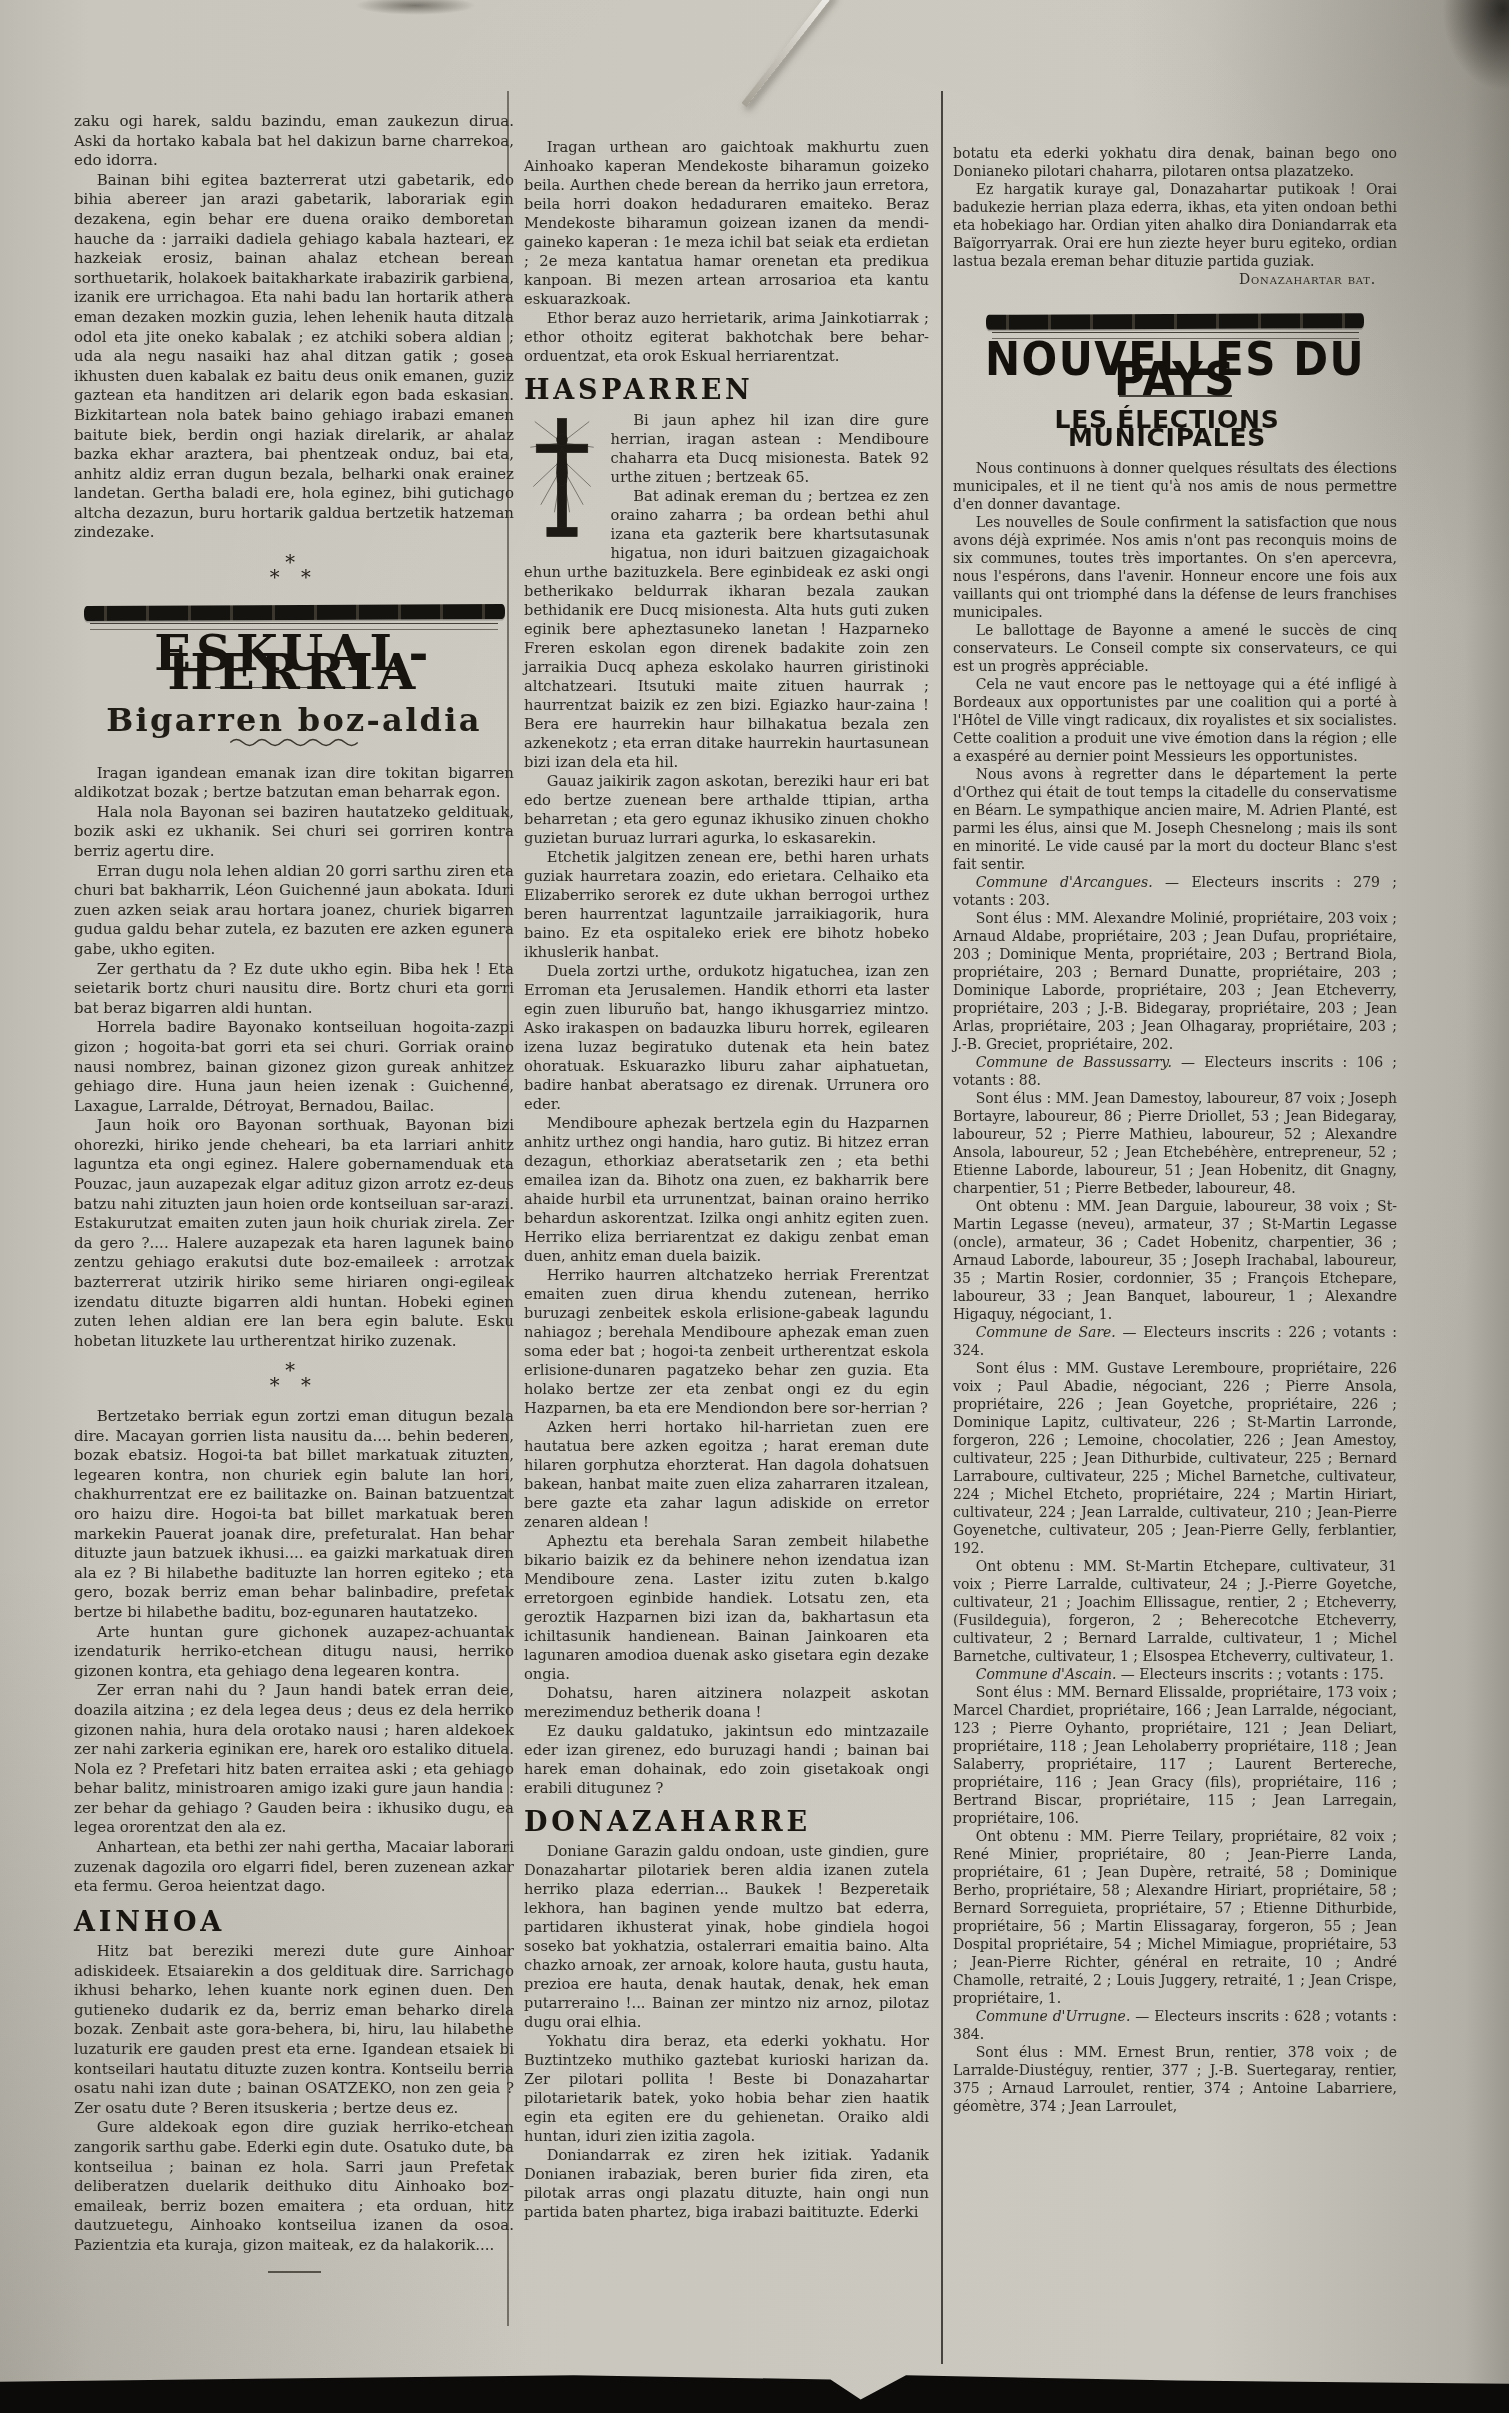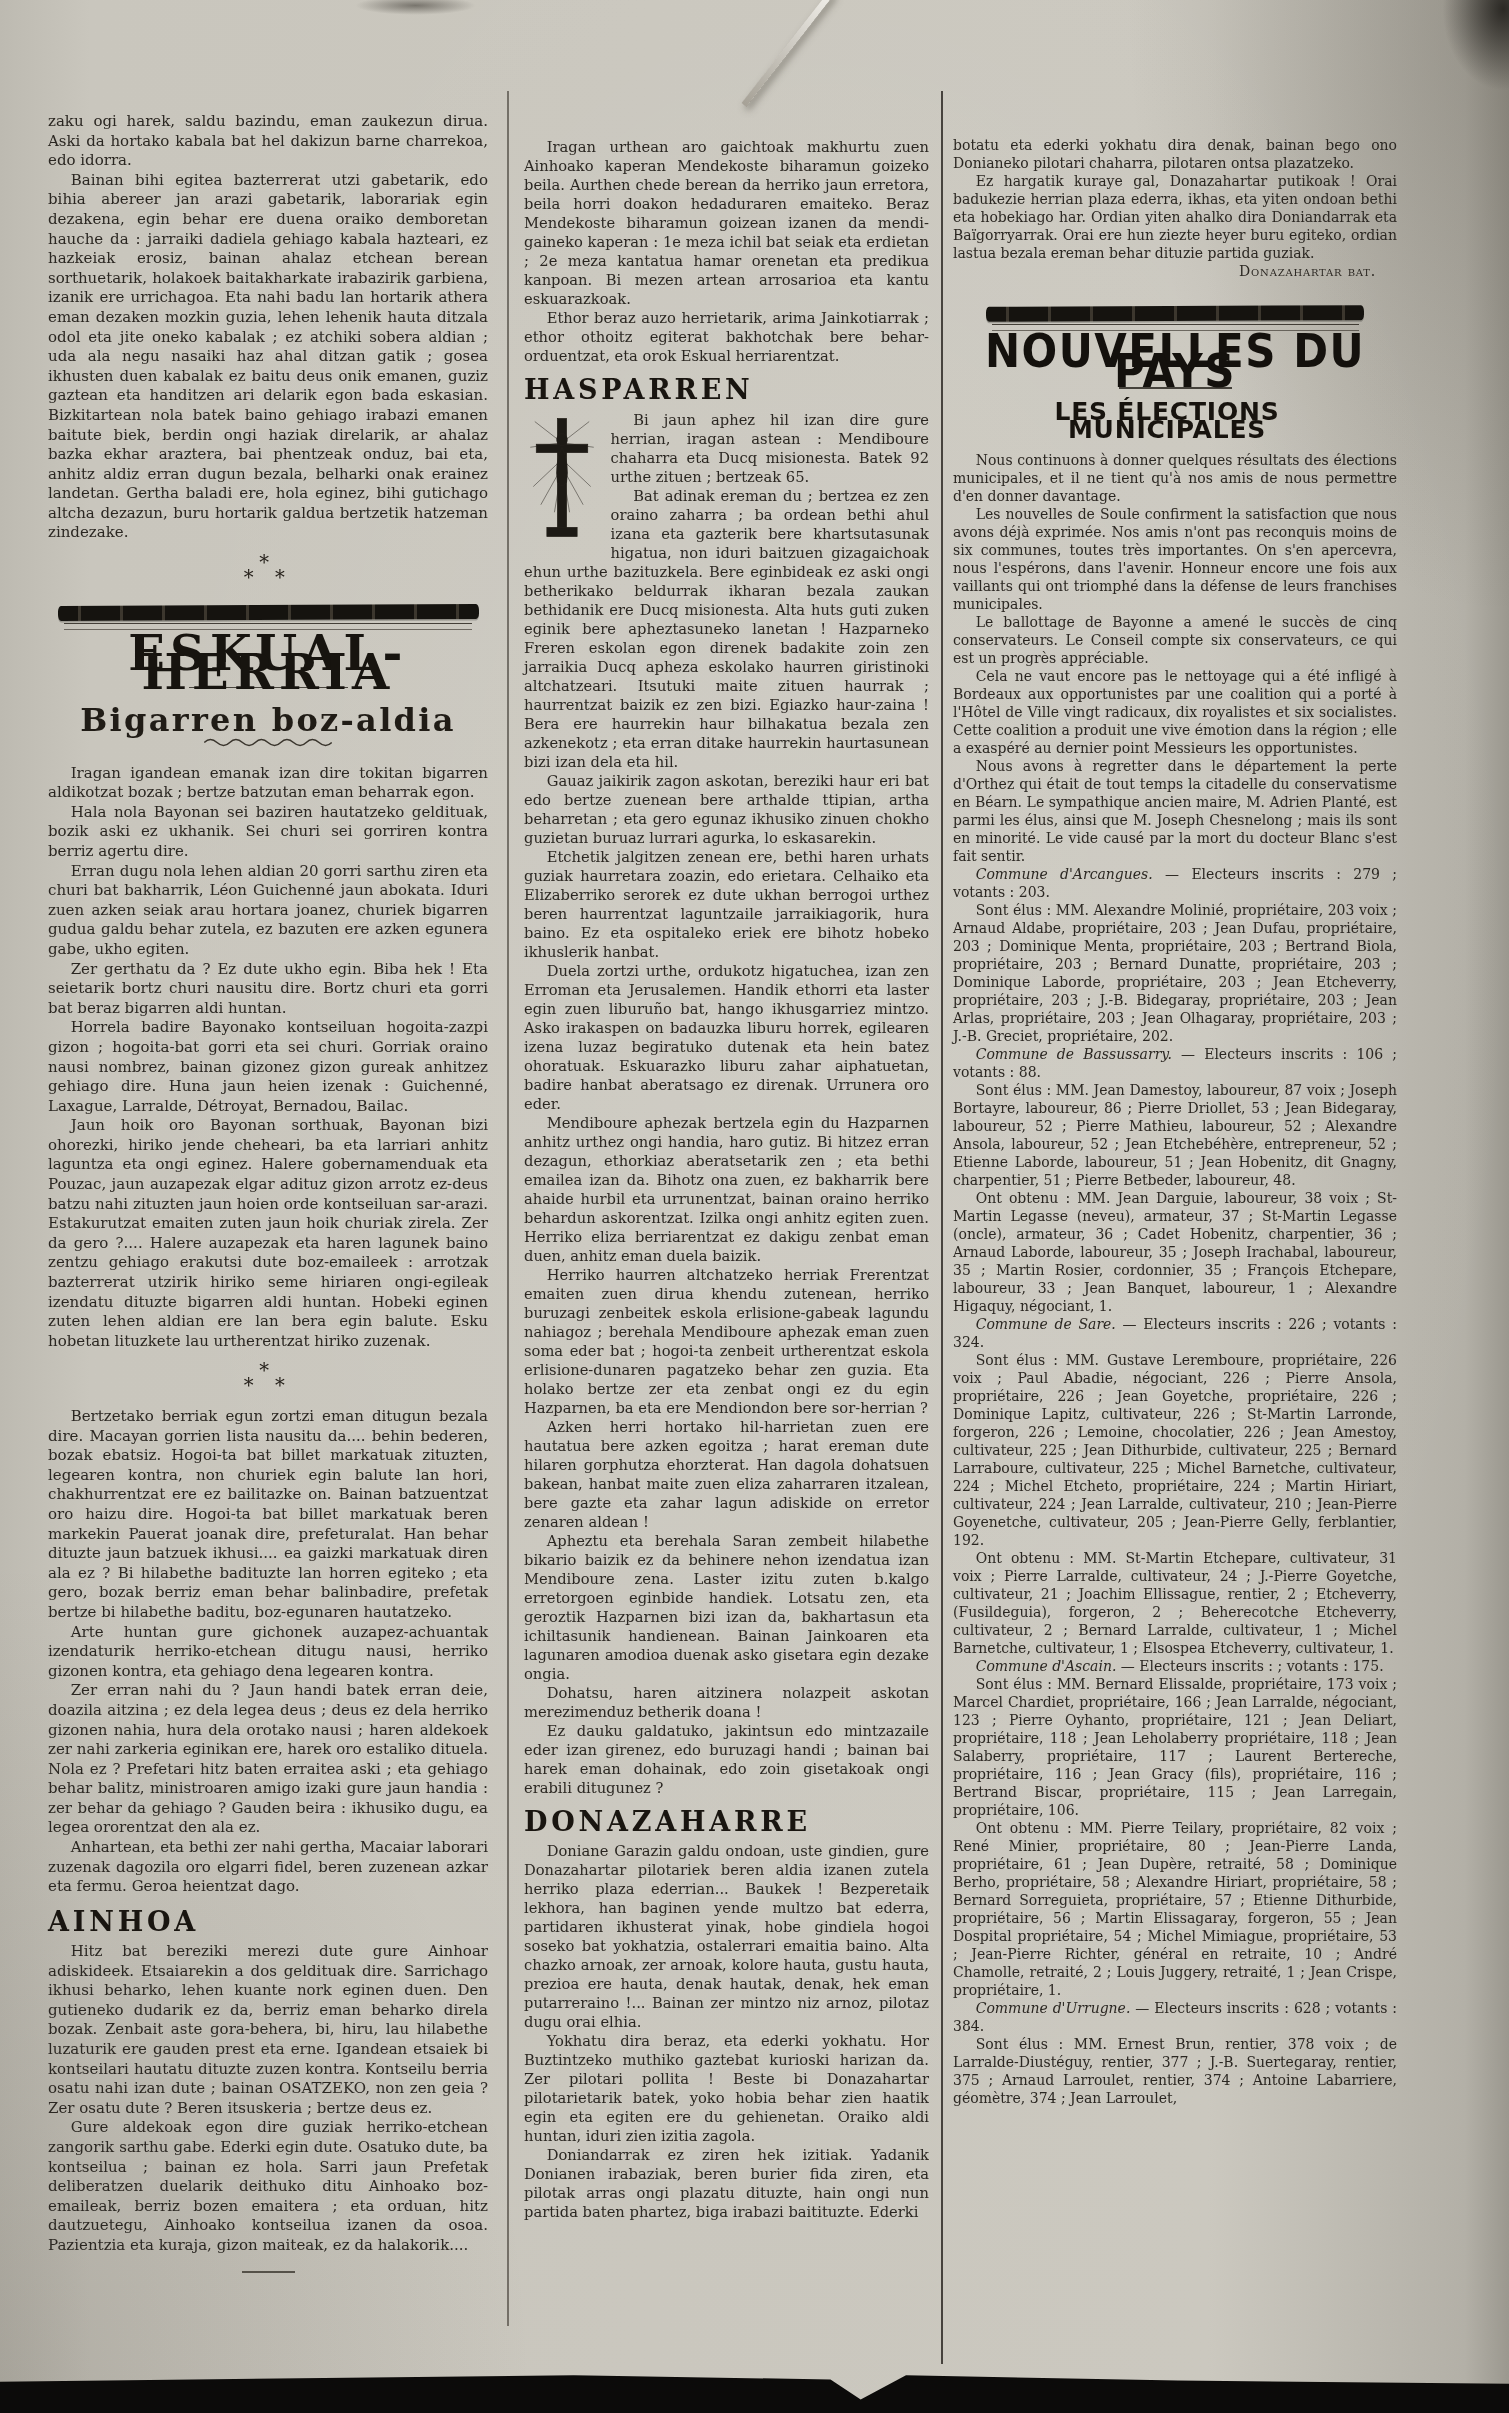--- a/index.html
+++ b/index.html
@@ -8,23 +8,23 @@
     background:
       radial-gradient(ellipse at 55% 40%, rgba(255,255,255,.10), rgba(0,0,0,0) 60%),
       radial-gradient(ellipse at 100% 0%, rgba(60,55,45,.25), rgba(0,0,0,0) 18%),
       radial-gradient(ellipse at 0% 100%, rgba(60,55,45,.18), rgba(0,0,0,0) 25%),
       linear-gradient(90deg, #bdbab1 0, #c9c6bd 6%, #cbc8bf 80%, #b3b0a7 97%, #9a978e 100%),
       #c9c6bd;
     font-family:"DejaVu Serif", serif; color:#2b2722;
   }
   .col{position:absolute; text-align:justify;}
   .col p{margin:0; text-indent:22.7px;}
-  .col-left {left:48px;  top:112px; width:440px; font-size:15px; line-height:19.6px;}
+  .col-left {left:74px;  top:112px; width:440px; font-size:15px; line-height:19.6px;}
   .col-mid  {left:524px; top:137px; width:405px; font-size:14.7px; line-height:19px;}
-  .col-right{left:953px;top:136px; width:444px; font-size:14px; line-height:18px;}
+  .col-right{left:953px;top:144px; width:444px; font-size:14px; line-height:18px;}
   .noindent-first > p:first-child{text-indent:0;}
   .vrule{position:absolute; background:rgba(45,40,33,.55);}
   .vrule.v1{left:507px; top:91px; width:1.5px; height:2235px;}
   .vrule.v2{left:941px; top:91px; width:2.3px; height:2273px; background:rgba(25,22,18,.75);}
   .grunge-bar{
     height:15px; margin:19.6px auto 3px auto;
     background:repeating-linear-gradient(90deg,#15130f 0 19.6px, #3c372e 19.6px 23.4px, #15130f 23.4px 42px);
     border-radius:3px/6px; box-shadow:0 1.5px 0 rgba(20,18,14,.25);
     transform:rotate(-.25deg);
   }

